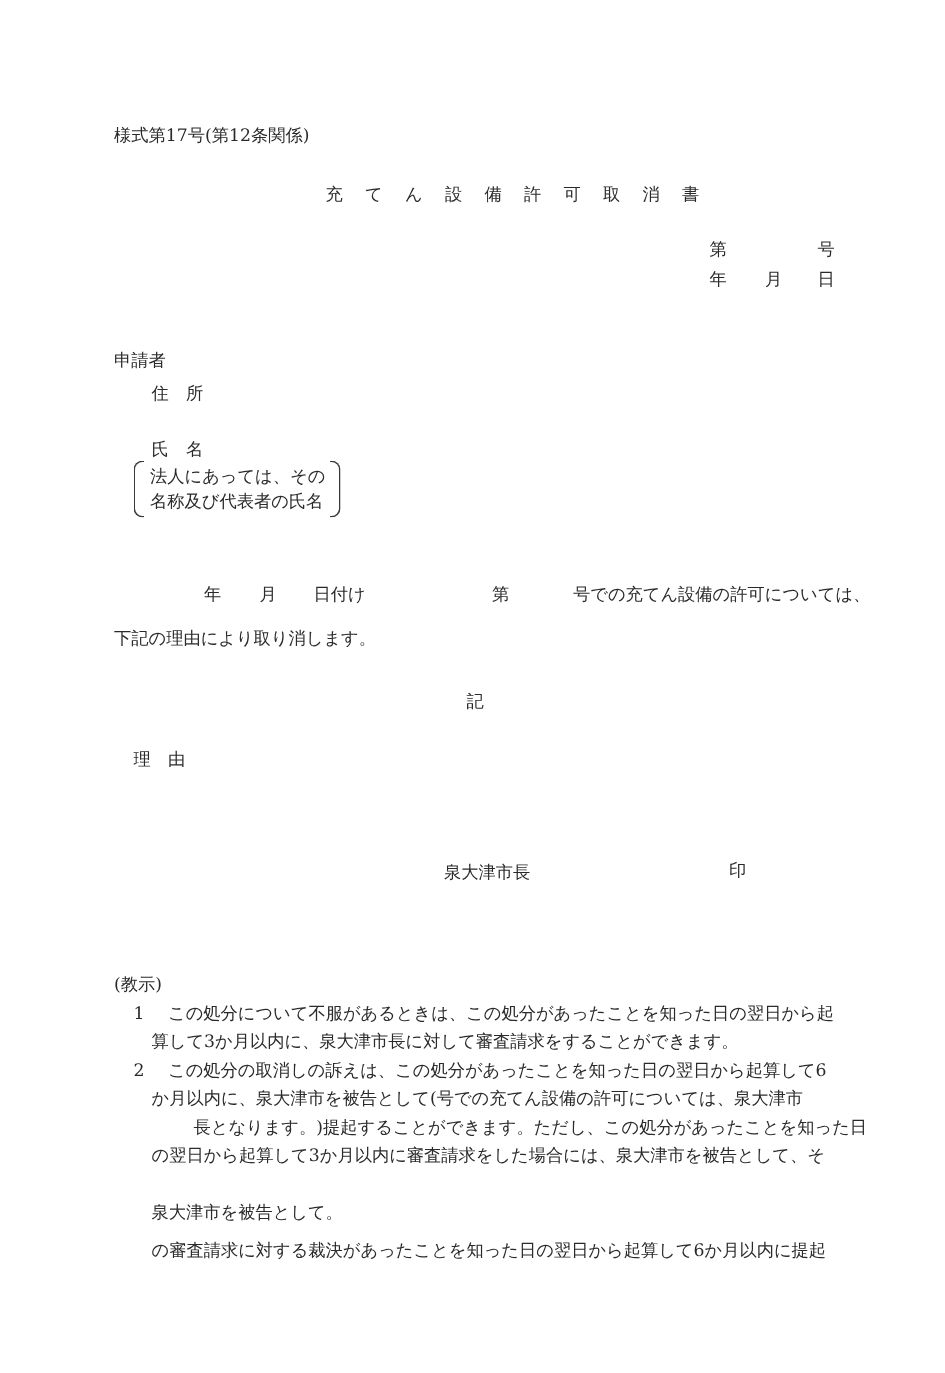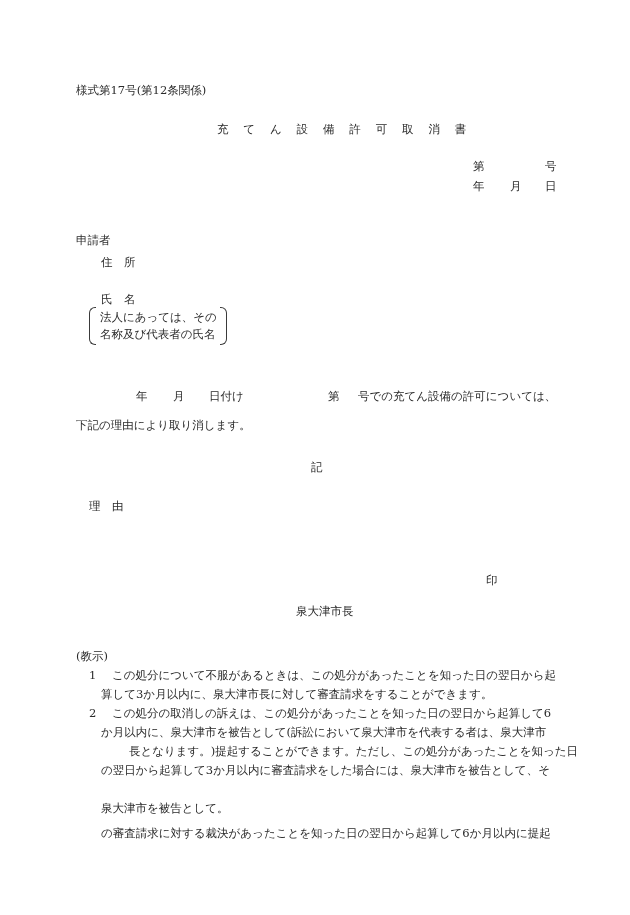--- a/index.html
+++ b/index.html
@@ -50,26 +50,26 @@
       border-left: none;
       border-radius: 0 6px 6px 0;
     }
     .bracket-line1 { left: 100px; top: 312px; }
     .bracket-line2 { left: 100px; top: 329px; }
 
     .body-year { left: 136px; top: 391px; }
     .body-month { left: 173px; top: 391px; }
     .body-day { left: 209px; top: 391px; }
     .body-no { left: 328px; top: 391px; }
-    .body-rest { left: 358px; top: 391px; }
+    .body-rest { left: 382px; top: 391px; }
     .body-line2 { left: 76px; top: 420px; }
 
     .ki { left: 311px; top: 462px; }
     .reason { left: 89px; top: 501px; }
-    .mayor { left: 296px; top: 606px; }
+    .mayor { left: 296px; top: 576px; }
     .seal { left: 486px; top: 575px; }
 
     .kyoji { left: 76px; top: 651px; }
     .note-line { left: 89px; font-size: 11.5px; }
     .note-cont { left: 101px; font-size: 11.5px; }
   </style>
 </head>
 <body>
 
 <div>
@@ -111,20 +111,20 @@
 
   <div>
     <div class="abs note-line" style="top:670px;">1</div>
     <div class="abs note-line" style="top:670px; left:112px;">この処分について不服があるときは、この処分があったことを知った日の翌日から起</div>
     <div class="abs note-cont" style="top:689px;">算して3か月以内に、泉大津市長に対して審査請求をすることができます。</div>
   </div>
 
   <div>
     <div class="abs note-line" style="top:708px;">2</div>
     <div class="abs note-line" style="top:708px; left:112px;">この処分の取消しの訴えは、この処分があったことを知った日の翌日から起算して6</div>
-    <div class="abs note-cont" style="top:727px;">か月以内に、泉大津市を被告として(訴訟において泉大津市を代表する者は、泉大津市</div>
+    <div class="abs note-cont" style="top:727px;">か月以内に、泉大津市を被告として(号での充てん設備の許可については、泉大津市</div>
     <div class="abs note-cont" style="top:746px;margin-left:28px;">長となります。)提起することができます。ただし、この処分があったことを知った日</div>
     <div class="abs note-cont" style="top:765px;">の翌日から起算して3か月以内に審査請求をした場合には、泉大津市を被告として、そ</div>
     <div class="abs note-cont" style="top:828px;">の審査請求に対する裁決があったことを知った日の翌日から起算して6か月以内に提起</div>
     <div class="abs note-cont" style="top:803px;">泉大津市を被告として。</div>
   </div>
 
 </div>
 
 </body></html>

